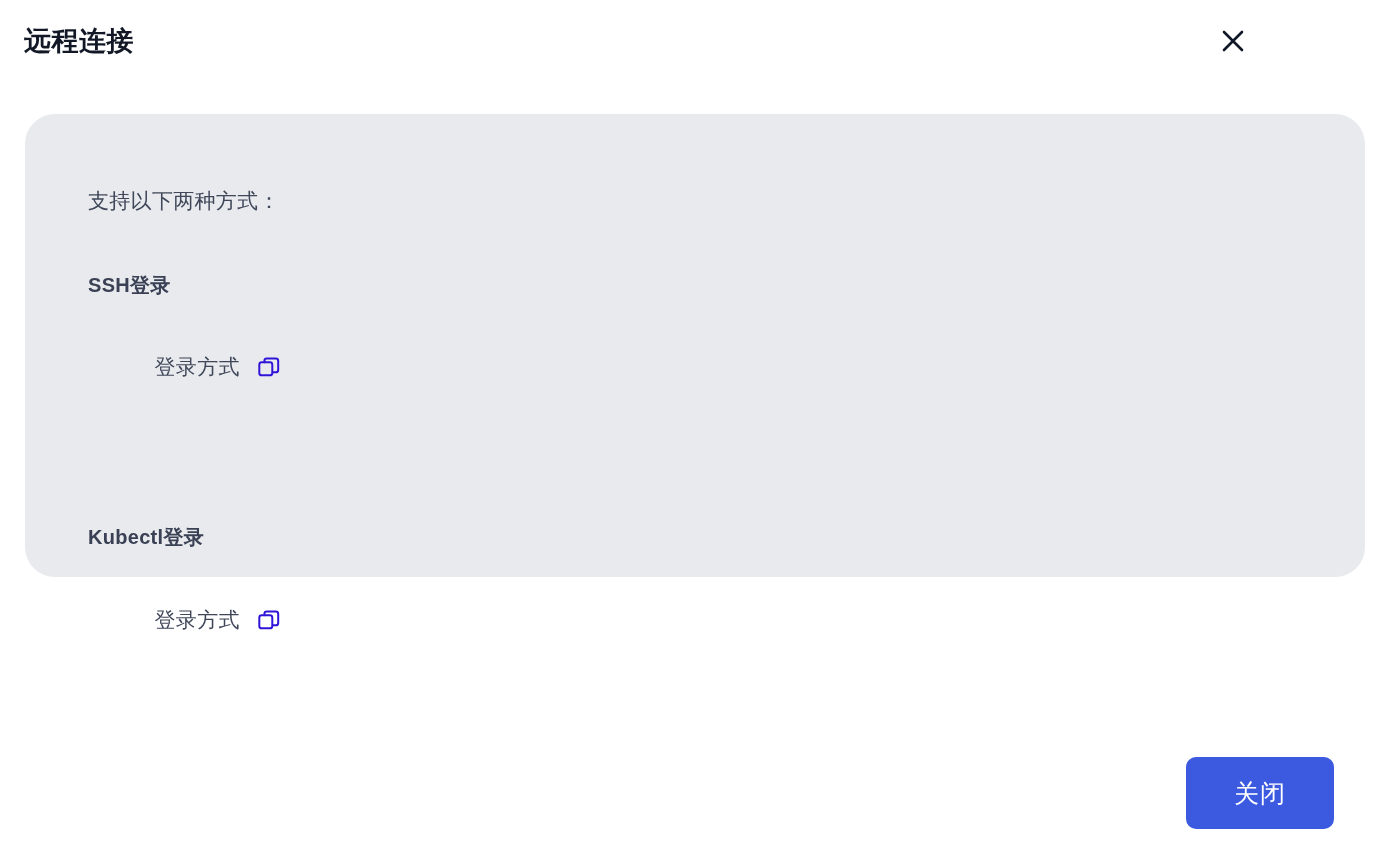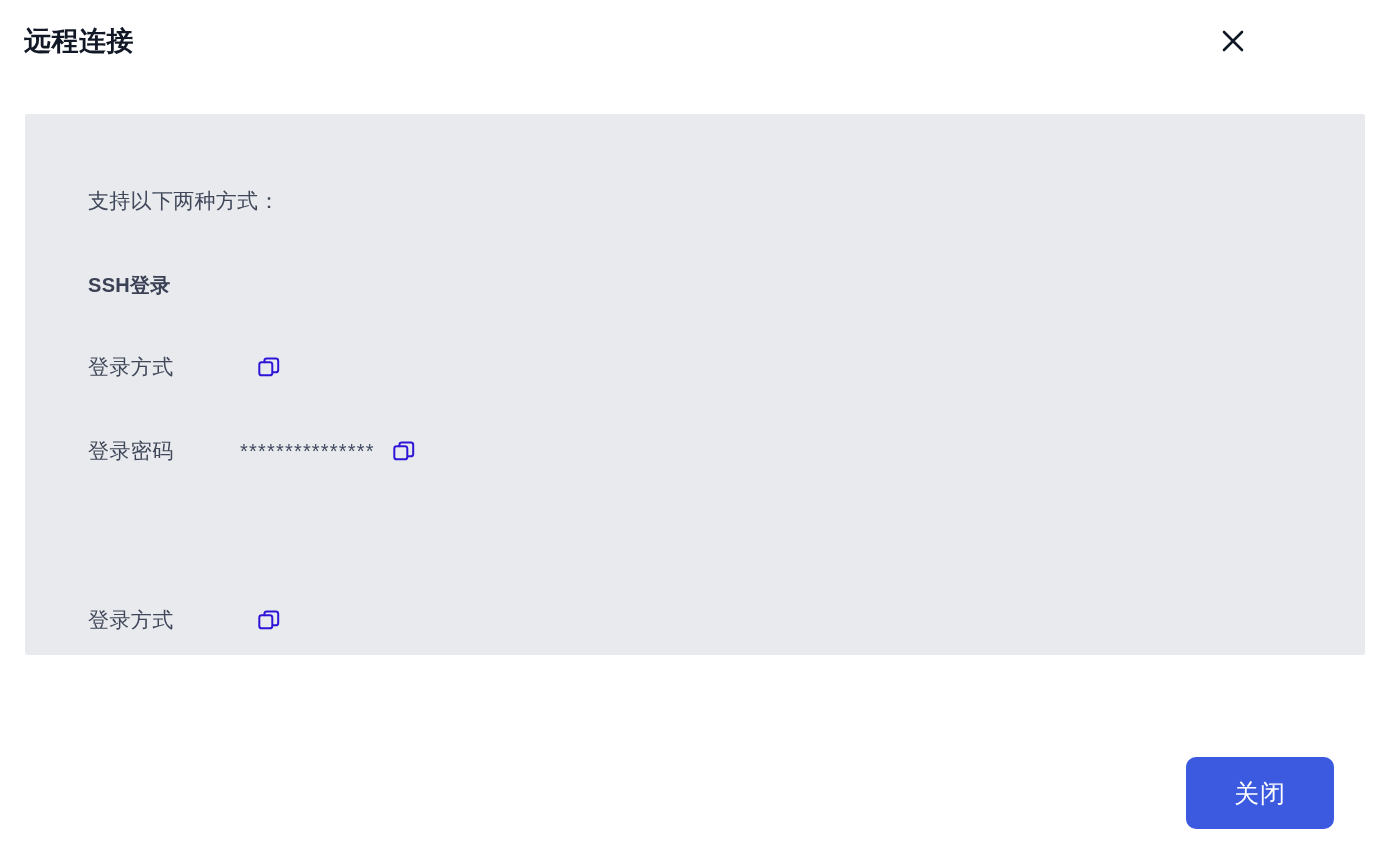--- a/index.html
+++ b/index.html
@@ -48,23 +48,23 @@
     color: #101828;
   }
   .close-icon-btn svg { display: block; }
 
   
   .info-panel {
     position: absolute;
     left: 25px;
     top: 114px;
     width: 1340px;
-    height: 541px;
+    height: 463px;
     background: #e8eaee;
-    border-radius: 2px;
+    border-radius: 30px;
     box-sizing: border-box;
   }
 
   .intro-text {
     position: absolute;
     left: 63px;
     top: 72px;
     font-size: 21px;
     color: #3f4759;
     line-height: 30px;
@@ -83,20 +83,21 @@
   .section-heading.ssh { top: 154px; }
   .section-heading.kubectl { top: 406px; }
 
   .kv-row {
     position: absolute;
     left: 63px;
     display: flex;
     align-items: center;
     height: 34px;
     white-space: nowrap;
+    text-align: right;
   }
   .kv-row.r1 { top: 236px; }
   .kv-row.r2 { top: 320px; }
   .kv-row.r3 { top: 489px; }
 
   .kv-label {
     font-size: 21px;
     color: #3f4759;
     line-height: 30px;
     width: 152px;
@@ -177,31 +178,22 @@
   <div class="kv-row r1">
     <span class="kv-label">登录方式</span>
     <span class="copy-icon-btn">
       <svg width="24" height="24" viewBox="0 0 24 24" fill="none" xmlns="http://www.w3.org/2000/svg" aria-hidden="true">
         <rect x="2.3" y="7.3" width="13" height="13" rx="2.4" stroke="currentColor" stroke-width="2"></rect>
         <path d="M7.4 7.2 V5.9 A2.4 2.4 0 0 1 9.8 3.5 H18.8 A2.4 2.4 0 0 1 21.2 5.9 V14.9 A2.4 2.4 0 0 1 18.8 17.3 H16" stroke="currentColor" stroke-width="2" stroke-linecap="round"></path>
       </svg>
     </span>
   </div>
 
-  <div class="kv-row r2">
-    <span class="kv-label">登录密码</span>
-    <span class="kv-value masked">***************</span>
-    <span class="copy-icon-btn">
-      <svg width="24" height="24" viewBox="0 0 24 24" fill="none" xmlns="http://www.w3.org/2000/svg" aria-hidden="true">
-        <rect x="2.3" y="7.3" width="13" height="13" rx="2.4" stroke="currentColor" stroke-width="2"></rect>
-        <path d="M7.4 7.2 V5.9 A2.4 2.4 0 0 1 9.8 3.5 H18.8 A2.4 2.4 0 0 1 21.2 5.9 V14.9 A2.4 2.4 0 0 1 18.8 17.3 H16" stroke="currentColor" stroke-width="2" stroke-linecap="round"></path>
-      </svg>
-    </span>
-  </div>
-
+
+  <div class="section-heading kubectl">Kubectl登录</div>
 
   <div class="kv-row r3">
     <span class="kv-label">登录方式</span>
     <span class="copy-icon-btn">
       <svg width="24" height="24" viewBox="0 0 24 24" fill="none" xmlns="http://www.w3.org/2000/svg" aria-hidden="true">
         <rect x="2.3" y="7.3" width="13" height="13" rx="2.4" stroke="currentColor" stroke-width="2"></rect>
         <path d="M7.4 7.2 V5.9 A2.4 2.4 0 0 1 9.8 3.5 H18.8 A2.4 2.4 0 0 1 21.2 5.9 V14.9 A2.4 2.4 0 0 1 18.8 17.3 H16" stroke="currentColor" stroke-width="2" stroke-linecap="round"></path>
       </svg>
     </span>
   </div>

